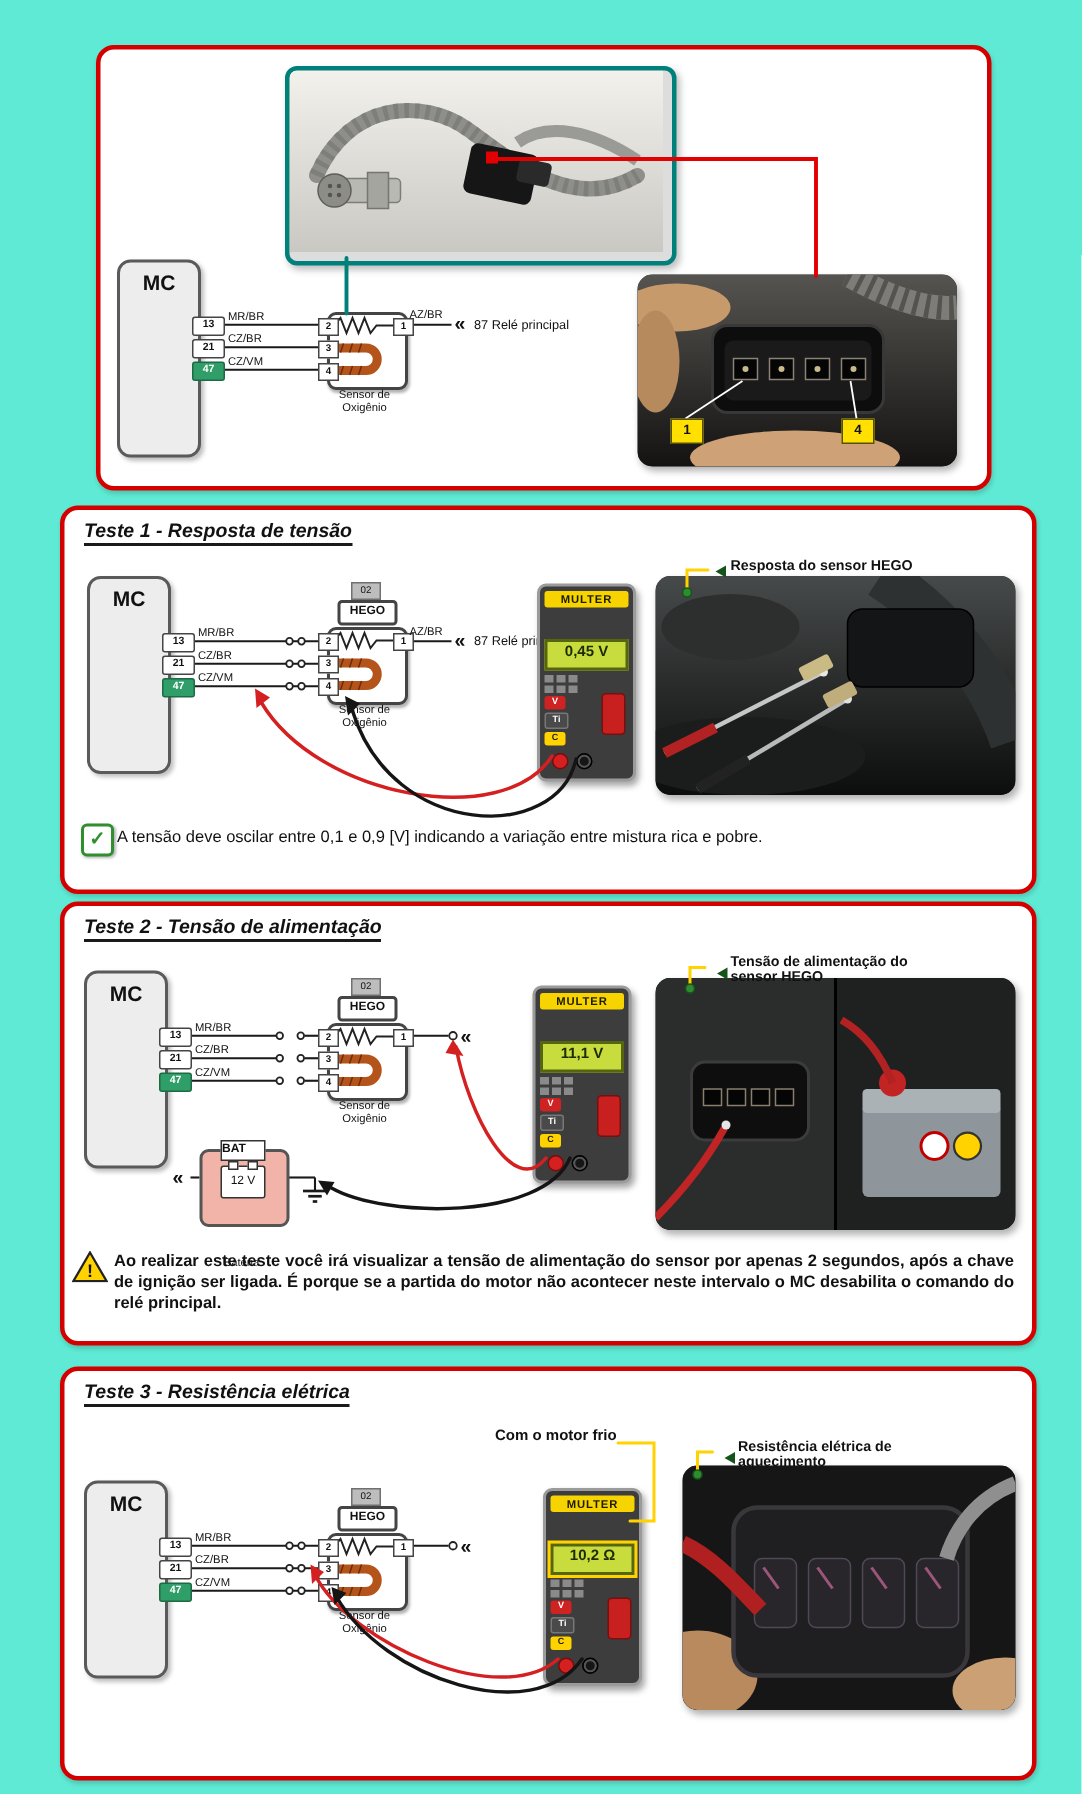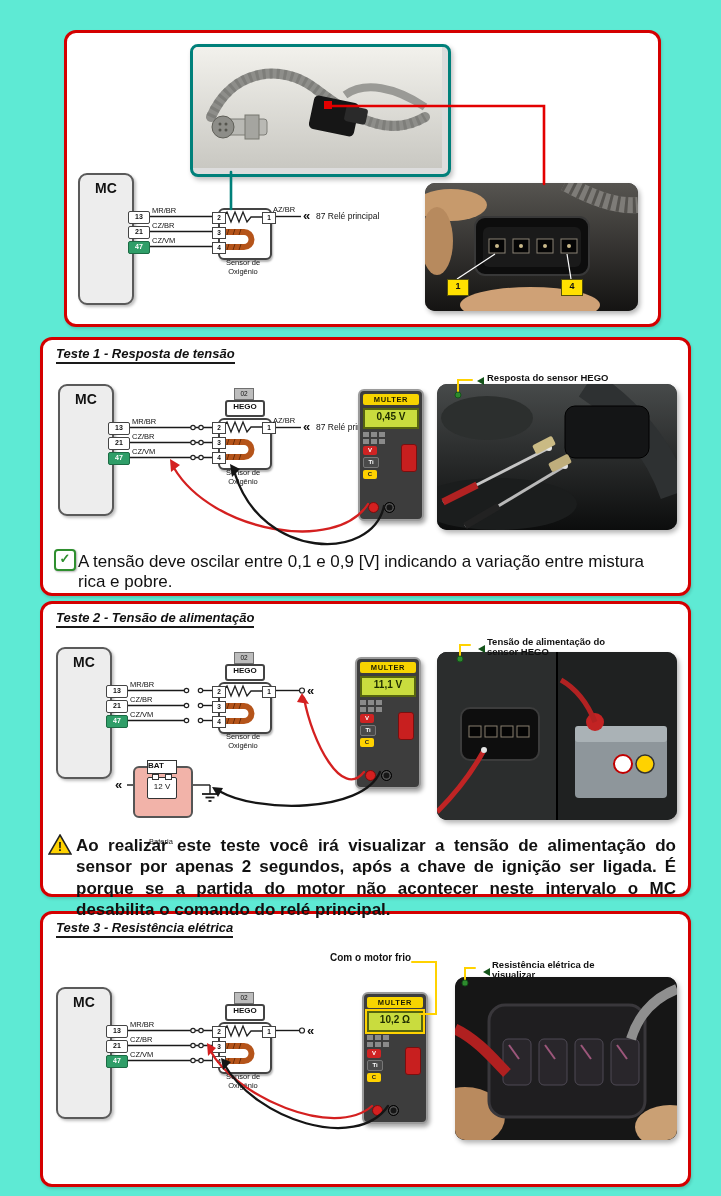--- a/index.html
+++ b/index.html
@@ -18,39 +18,39 @@
   .sensor{width:50px;height:48px;background:#fff;border:2px solid #444;border-radius:6px;box-shadow:1px 2px 2px rgba(0,0,0,.3)}
   .sensor svg{position:absolute;left:0;top:0}
   .spin{width:12px;height:10px;background:#fff;border:1px solid #444;font-size:6.5px;font-weight:bold;text-align:center;line-height:9px}
   .cap{width:60px;text-align:center;font-size:7.5px;white-space:nowrap}
   .tag{width:18px;height:10px;background:#bdbdbd;border:1px solid #707070;font-size:6.5px;text-align:center;line-height:9px}
   .hego{width:36px;height:13px;background:#fff;border:2px solid #444;border-radius:3px;font-size:8px;font-weight:bold;text-align:center;line-height:10px}
   .ext{font-size:13px;font-weight:bold;line-height:13px}
   .relay{font-size:8.5px;white-space:nowrap}
   .meter{width:56px;height:122px;background:#3d3d3d;border:2px solid #9b9b9b;border-radius:6px;padding:3px;box-shadow:2px 3px 4px rgba(0,0,0,.35)}
   .m-brand{height:11px;background:#f7d400;border-radius:2px;color:#1c1c00;font-size:7.5px;font-weight:bold;text-align:center;line-height:11px;letter-spacing:.6px}
-  .m-lcd{margin-top:3px;height:17px;background:#c9dc3e;border:2px solid #56650f;color:#1d2b00;font-size:10px;font-weight:bold;text-align:center;line-height:13px}
+  .m-lcd{margin-top:21px;height:17px;background:#c9dc3e;border:2px solid #56650f;color:#1d2b00;font-size:10px;font-weight:bold;text-align:center;line-height:13px}
   .m-lcd.hl{outline:2px solid #ffd200}
   .m-panel{position:relative;height:56px;margin-top:3px}
   .m-dots{display:flex;gap:2px;flex-wrap:wrap;width:26px}
   .m-dots i{width:6px;height:5px;background:#8a8a8a;display:block}
   .m-chips{position:absolute;left:0;top:14px;display:flex;flex-direction:column;gap:2px}
   .chip{width:14px;height:9px;font-size:6px;font-weight:bold;text-align:center;line-height:9px;border-radius:2px}
   .c-red{background:#cf2323;color:#fff}
   .c-dark{background:#4a4a4a;color:#fff;border:1px solid #777}
   .c-yel{background:#ffd200;color:#222}
   .m-bigbtn{position:absolute;right:2px;top:12px;width:14px;height:26px;background:#c81f1f;border:1px solid #7a0f0f;border-radius:3px}
   .jack{position:absolute;bottom:6px;width:9px;height:9px;border-radius:50%}
   .j-red{left:8px;background:#d42020;border:1.5px solid #7a0c0c}
   .j-black{left:24px;background:#161616;border:1.5px solid #000;box-shadow:inset 0 0 0 1.5px #555}
   .photo{border-radius:10px;overflow:hidden;box-shadow:2px 3px 5px rgba(0,0,0,.3);background:#222}
   .tealframe{width:255px;height:127px;border:3px solid #00807a;border-radius:8px;overflow:hidden;background:#ddd;box-shadow:2px 3px 5px rgba(0,0,0,.25)}
   .ylabel{position:absolute;width:20px;height:15px;background:#ffe000;border:1.5px solid #55500a;font-size:9px;font-weight:bold;text-align:center;line-height:13px;z-index:3}
   .callout{font-size:9.5px;font-weight:bold;white-space:nowrap}
-  .note{font-size:17px}
+  .note{font-size:11px}
   .note.bold{font-weight:bold;text-align:justify;line-height:1.25}
   .check{width:18px;height:18px;background:#fff;border:2px solid #2f8f2f;border-radius:4px;color:#2f8f2f;font-weight:bold;font-size:13px;text-align:center;line-height:15px;box-shadow:1px 1px 2px rgba(0,0,0,.3)}
   .cond{font-size:10px;font-weight:bold;white-space:nowrap}
   .batbox{width:56px;height:48px;background:#f2b3a9;border:2px solid #555;border-radius:6px}
   .battag{width:28px;height:12px;background:#fff;border:1.5px solid #333;font-size:8px;font-weight:bold;text-align:left;line-height:10px}
   .baticon{width:28px;height:20px;background:#fff;border:1.5px solid #333;border-radius:2px;font-size:8px;font-weight:normal;text-align:center;line-height:18px}
   .baticon::before{content:"";position:absolute;top:-4px;left:4px;width:5px;height:4px;background:#fff;border:1px solid #333}
   .baticon::after{content:"";position:absolute;top:-4px;right:4px;width:5px;height:4px;background:#fff;border:1px solid #333}
   .batcap{width:56px;text-align:center;font-size:7.5px}
 </style>
@@ -477,21 +477,21 @@
             <line x1="90" y1="68" x2="100" y2="82"></line>
             <line x1="126" y1="68" x2="136" y2="82"></line>
             <line x1="162" y1="68" x2="172" y2="82"></line>
           </g>
       </g>
       <path d="M0,52 C22,62 40,84 52,96" stroke="#b02020" stroke-width="11" fill="none"></path>
       <path d="M222,12 C196,22 182,42 176,62" stroke="#8f8f8f" stroke-width="10" fill="none"></path>
     </svg>
   </div>
   <span class="abs callout" style="left:492px;top:959px">Resistência elétrica de</span>
-  <span class="abs callout" style="left:492px;top:969px">visualizar</span>
+  <span class="abs callout" style="left:492px;top:969px">aquecimento</span>
 
   <svg id="overlay" width="721" height="1196">
     <g fill="none" stroke-linecap="round">
       <polyline points="330,106 544,106 544,184" stroke="#e30000" stroke-width="2.6"></polyline>
       <line x1="231" y1="172" x2="231" y2="209" stroke="#00807a" stroke-width="2.6"></line>
       <path d="M368,504 C336,554 212,532 174,468" stroke="#d42020" stroke-width="2.3"></path>
       <path d="M384,506 C372,562 262,560 235,474" stroke="#151515" stroke-width="2.3"></path>
       <path d="M364,772 C342,800 312,742 304,698" stroke="#d42020" stroke-width="2.3"></path>
       <path d="M380,772 C362,814 256,812 221,792" stroke="#151515" stroke-width="2.3"></path>
       <path d="M372,1106 C334,1140 234,1096 210,1050" stroke="#d42020" stroke-width="2.3"></path>

